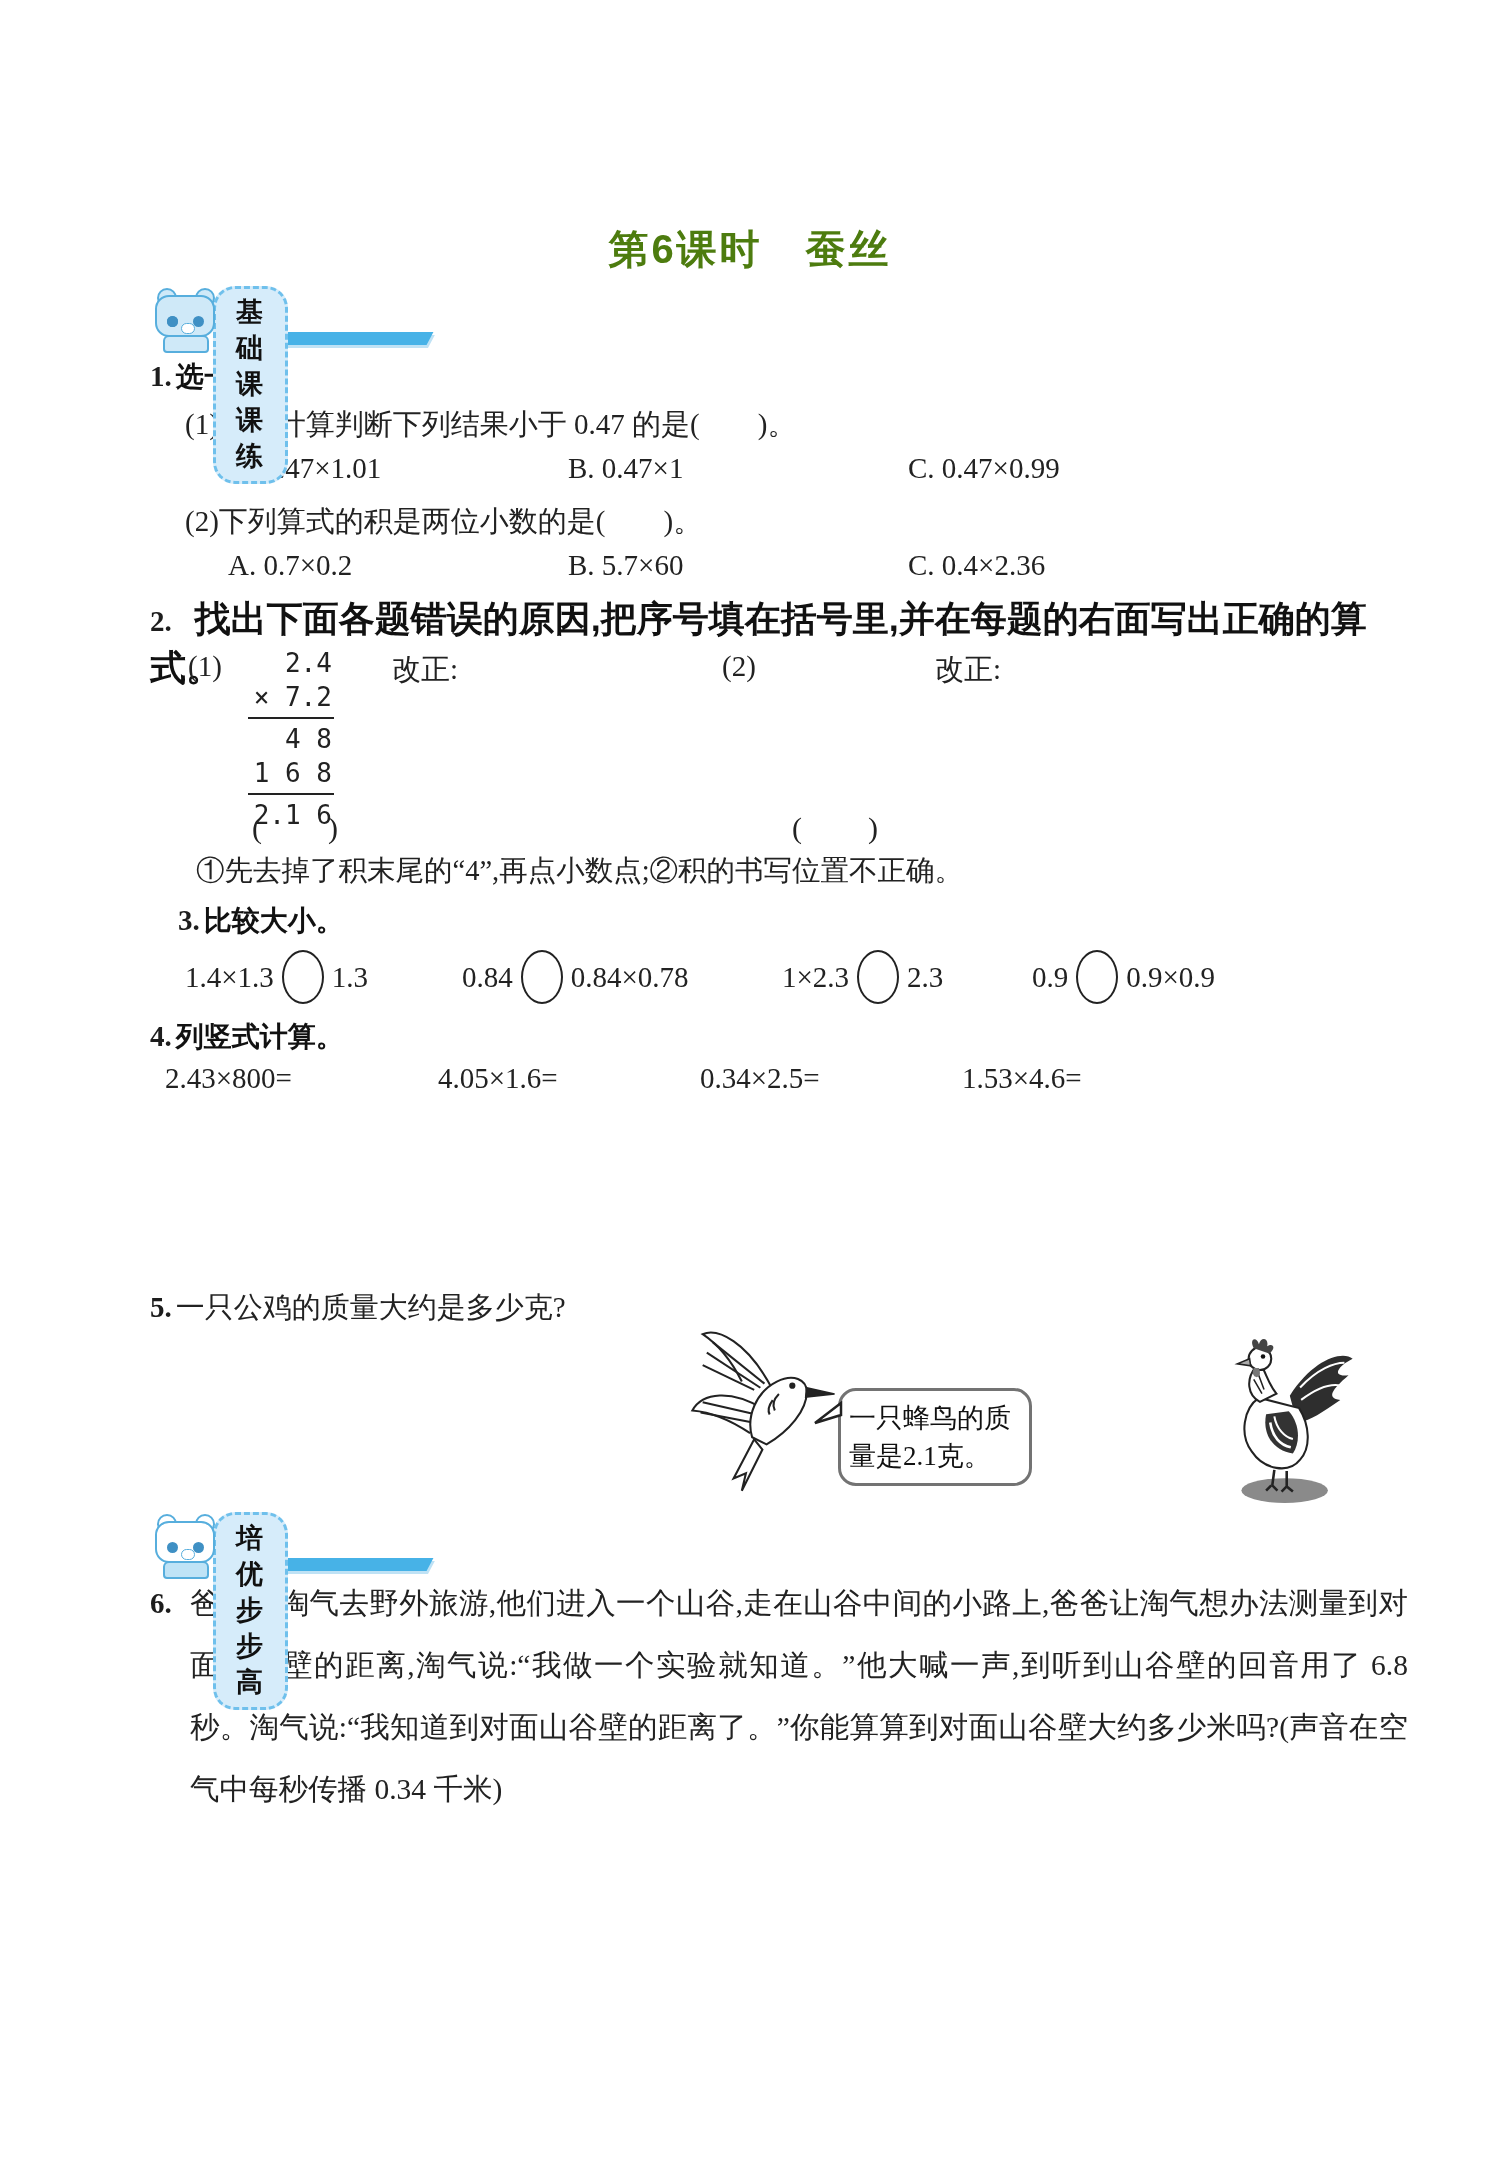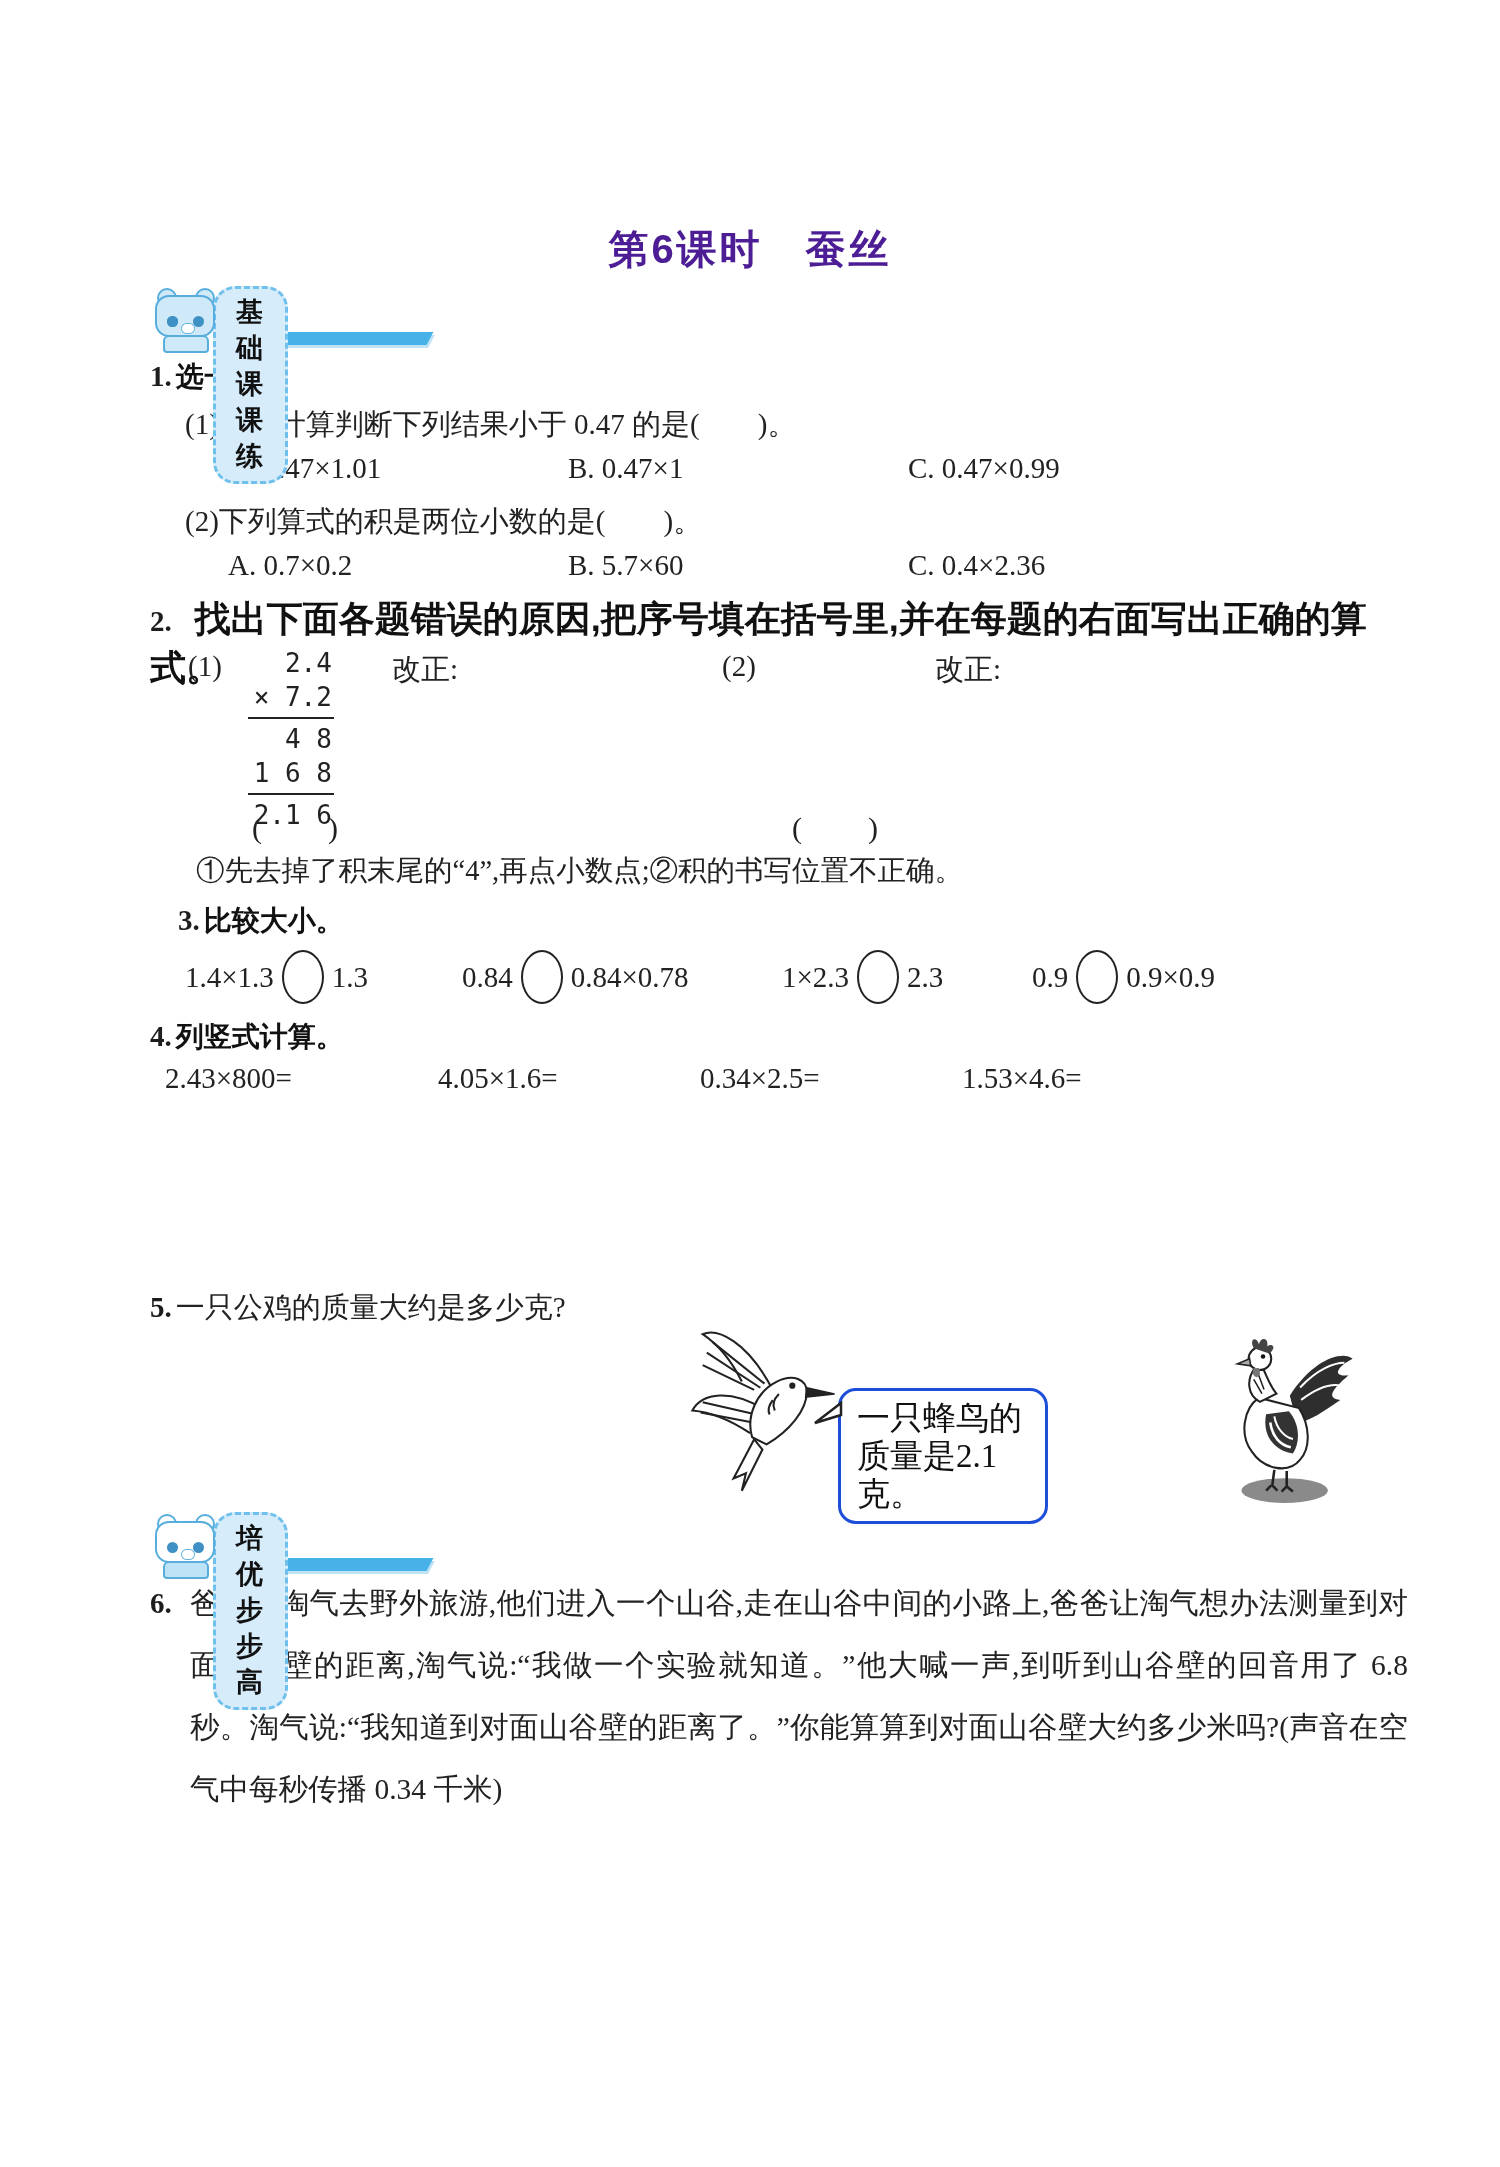--- a/index.html
+++ b/index.html
@@ -2,21 +2,21 @@
 <html><head>
 <meta charset="utf-8">
 <style>
   html,body{margin:0;padding:0;background:#ffffff;}
   .page{position:relative;width:1500px;height:2167px;background:#fff;overflow:hidden;
         font-family:"Liberation Serif", serif;color:#1d1d1d;}
 
   
   .doc-title{position:absolute;top:222px;left:0;width:100%;text-align:center;
              font-family:"Liberation Sans", sans-serif;font-weight:bold;
-             font-size:40px;letter-spacing:3px;color:#4c1d95;}
+             font-size:40px;letter-spacing:3px;color:#4d7c0f;}
 
   
   .badge{position:absolute;height:70px;}
   .badge-cloud{position:absolute;left:58px;top:0;background:#d6ecfa;
                border:3px dashed #6fc0ec;border-radius:22px;padding:5px 20px 7px 20px;
                font-family:"Liberation Sans", sans-serif;font-weight:bold;font-size:27px;
                color:#111;letter-spacing:2px;z-index:2;}
   .badge-bar{position:absolute;left:70px;top:46px;width:205px;height:13px;background:#47b2e7;
              transform:skewX(-28deg);z-index:1;box-shadow:3px 3px 0 #bfe2f5;}
   .bear{position:absolute;left:0;top:2px;width:62px;height:62px;z-index:3;}
@@ -48,22 +48,22 @@
   .c1 .vrule{margin-left:10px;width:86px;}
   .c2 .vrule{margin-left:2px;width:108px;}
   .paren-blank{font-size:30px;color:#222;letter-spacing:2px;}
 
   
   .cmp-item{white-space:nowrap;}
   .cmp-circle{display:inline-block;width:38px;height:50px;border:2.5px solid #222;
               border-radius:50%;vertical-align:middle;margin:0 8px 6px 8px;}
 
   
-  .bubble{position:absolute;background:#fff;border:3px solid #1d4ed8;border-radius:18px;
-          padding:8px 16px;font-size:33px;line-height:38px;color:#111;}
+  .bubble{position:absolute;background:#fff;border:3px solid #737373;border-radius:18px;
+          padding:8px 8px;font-size:27px;line-height:38px;color:#111;}
   .tail{position:absolute;}
 
   
   .q6wrap{display:flex;}
   .q6wrap .qnum{font-size:29px;flex:0 0 40px;line-height:62px;}
   .q6text{font-size:29.5px;line-height:62px;text-align:justify;color:#222;}
 </style>
 </head>
 <body>
 

